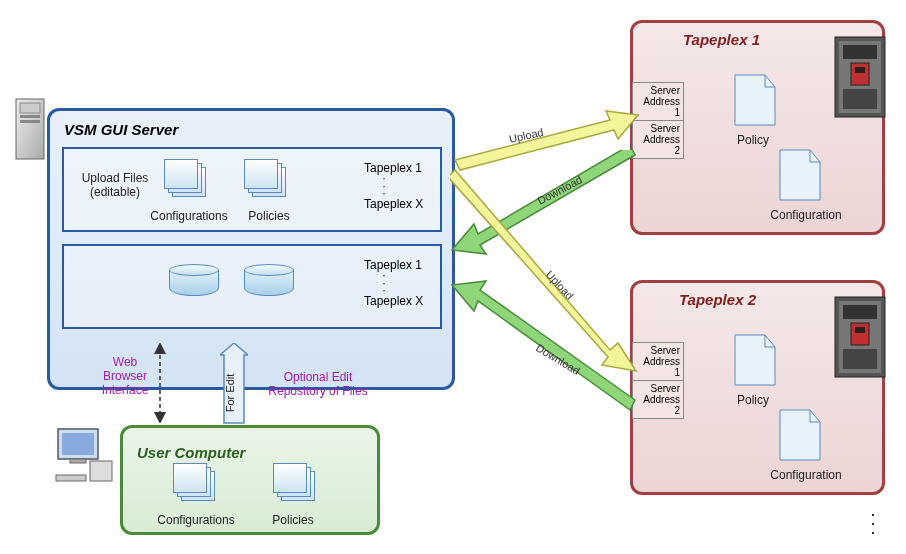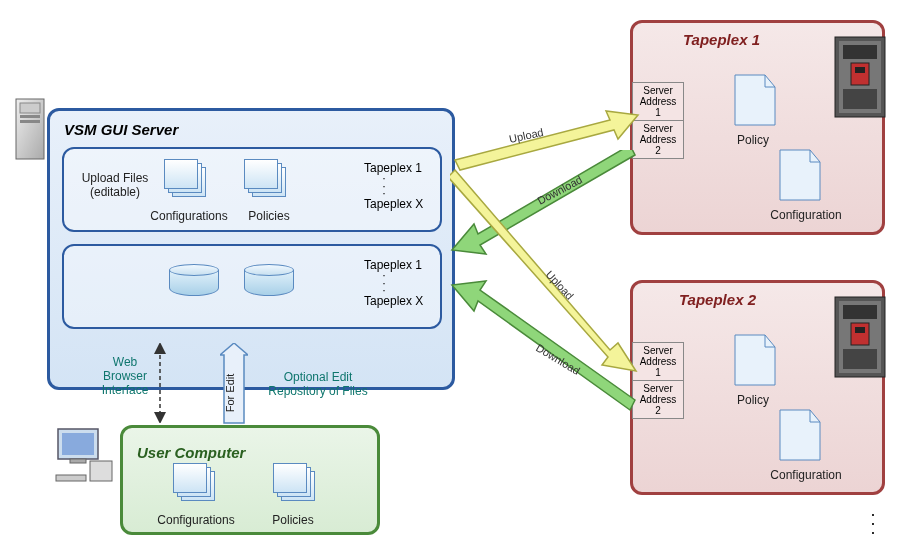--- a/index.html
+++ b/index.html
@@ -3,34 +3,34 @@
 <meta charset="utf-8">
 <style>
 * { box-sizing: border-box; margin: 0; padding: 0; }
 body { font-family: Arial, sans-serif; font-size: 12px; width: 906px; height: 554px; position: relative; background: #fff; }
 .panel { position: absolute; border-radius: 12px; }
 .panel-blue { background: linear-gradient(180deg, #e8f0fa 0%, #d4e4f5 100%); border: 3px solid #2c5aa0; }
 .panel-green { background: linear-gradient(180deg, #eaf5e8 0%, #d8ecd4 100%); border: 3px solid #4a8a3a; }
 .panel-red { background: linear-gradient(180deg, #f5e8e8 0%, #ecd4d4 100%); border: 3px solid #a04040; }
 .title { font-weight: bold; font-style: italic; font-size: 15px; position: absolute; }
 .label { position: absolute; font-size: 12px; text-align: center; color: #222; }
-.label-blue { color: #0f766e; }
-.subpanel { position: absolute; background: rgba(255,255,255,0.35); border: 2px solid #2c5aa0; border-radius: 12px; }
+.label-blue { color: #a21caf; }
+.subpanel { position: absolute; background: rgba(255,255,255,0.35); border: 2px solid #2c5aa0; border-radius: 0; }
 .doc-stack { position: absolute; width: 45px; height: 40px; }
 .doc-stack .sheet { position: absolute; width: 34px; height: 30px; background: linear-gradient(180deg,#fff,#cde4f5); border: 1px solid #5a8ac0; }
 .doc-stack .sheet.s1 { top: 8px; left: 8px; }
 .doc-stack .sheet.s2 { top: 4px; left: 4px; }
 .doc-stack .sheet.s3 { top: 0; left: 0; }
 .cylinder { position: absolute; width: 50px; height: 38px; }
 .cylinder .body { position: absolute; top: 6px; left: 0; width: 50px; height: 26px; background: linear-gradient(180deg,#e0f0fa,#a8d0e8); border: 1px solid #5a8ac0; border-radius: 0 0 25px 25px / 0 0 8px 8px; }
 .cylinder .top { position: absolute; top: 0; left: 0; width: 50px; height: 12px; background: linear-gradient(180deg,#f0f8ff,#c8e0f0); border: 1px solid #5a8ac0; border-radius: 50%; }
 .doc-page { position: absolute; width: 44px; height: 54px; }
 .doc-page svg { width: 100%; height: 100%; }
 .svr-box { position: absolute; width: 52px; border: 1px solid #888; font-size: 10px; background: #f4e4e4; }
-.svr-box .cell { border-bottom: 1px solid #888; padding: 2px 3px; text-align: center; line-height: 1.1; }
+.svr-box .cell { border-bottom: 1px solid #888; padding: 2px 3px; text-align: right; line-height: 1.1; }
 .svr-box .cell:last-child { border-bottom: none; }
 .server-img { position: absolute; width: 40px; height: 70px; }
 .server-img svg { width: 100%; height: 100%; }
 .rack-img { position: absolute; width: 55px; height: 85px; }
 .rack-img svg { width: 100%; height: 100%; }
 .desktop-img { position: absolute; width: 70px; height: 60px; }
 .desktop-img svg { width: 100%; height: 100%; }
 .arrow { position: absolute; }
 .dots-v { position: absolute; font-size: 18px; line-height: 0.5; }
 .tapeplex-col { position: absolute; font-size: 12px; line-height: 1.2; text-align: left; }

